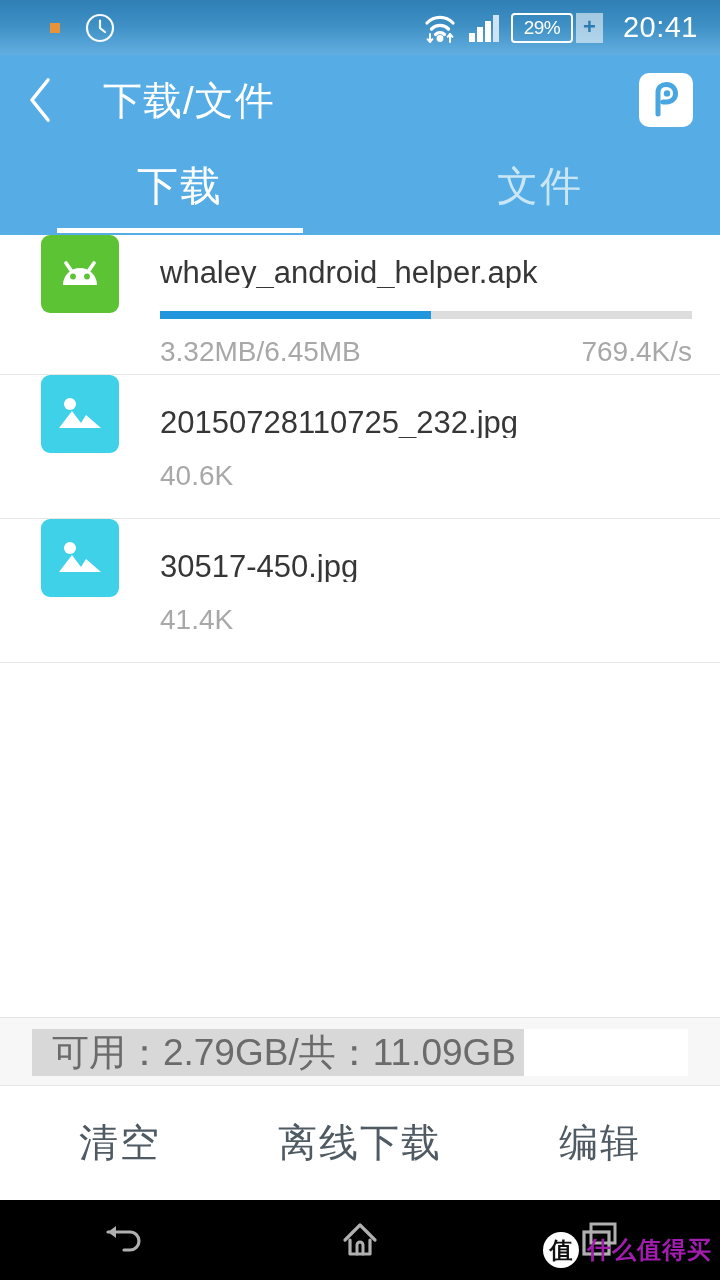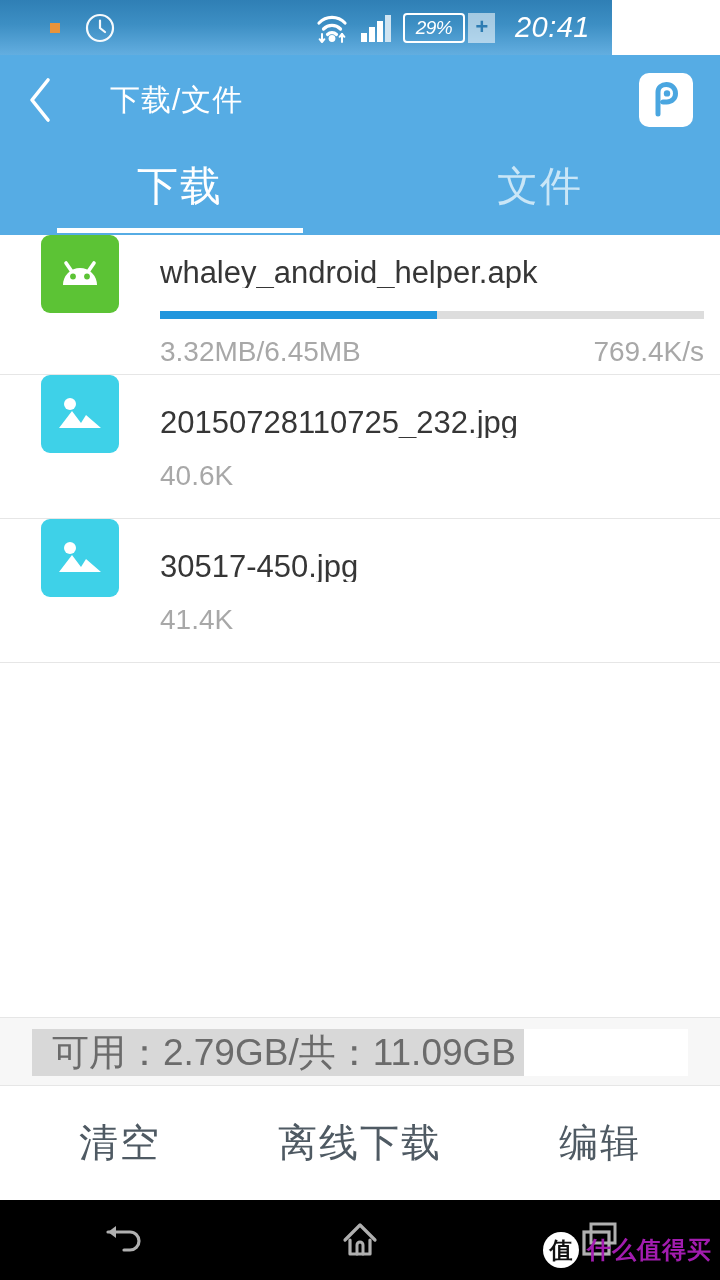--- a/index.html
+++ b/index.html
@@ -15,27 +15,26 @@
     width: 720px;
     height: 1280px;
     overflow: hidden;
     background: #ffffff;
   }
 
   
   #status-bar {
     position: absolute;
     left: 0; top: 0;
-    width: 612px; height: 55px;
+    width: 720px; height: 55px;
     background: linear-gradient(180deg, #2f7fb5 0%, #3d8fc4 45%, #63aee0 100%);
     display: flex;
     align-items: center;
     box-sizing: border-box;
     padding: 0 22px 0 22px;
-    font-style: italic;
   }
   .sb-left {
     display: flex;
     align-items: center;
     gap: 24px;
     flex: 0 0 auto;
   }
   .orange-dot {
     width: 10px; height: 10px;
     background: #e8933a;
@@ -115,23 +114,23 @@
   #back-button {
     width: 80px; height: 90px;
     display: flex;
     align-items: center;
     justify-content: center;
     cursor: pointer;
   }
   .chev { width: 26px; height: 46px; display:block; }
   #page-title {
     color: #ffffff;
-    font-size: 30px;
-    line-height: 1;
-    margin-left: 30px;
+    font-size: 39px;
+    line-height: 1;
+    margin-left: 23px;
     letter-spacing: 1px;
     white-space: nowrap;
   }
   #header-spacer { flex: 1 1 auto; }
   #plogo-button {
     width: 54px; height: 54px;
     margin-right: 27px;
     background: #ffffff;
     border-radius: 10px;
     display: flex;
@@ -206,21 +205,21 @@
     border-radius: 9px;
     display: flex;
     align-items: center;
     justify-content: center;
   }
   .file-icon.apk { background: #5cc335; }
   .file-icon.image { background: #3ed1e8; }
   .icon-svg { width: 54px; height: 54px; display:block; }
   .file-info {
     flex: 1 1 auto;
-    padding-right: 16px;
+    padding-right: 28px;
     min-width: 0;
   }
   .file-name {
     font-size: 31px;
     color: #363636;
     line-height: 1;
     white-space: nowrap;
     overflow: hidden;
     text-overflow: ellipsis;
   }

